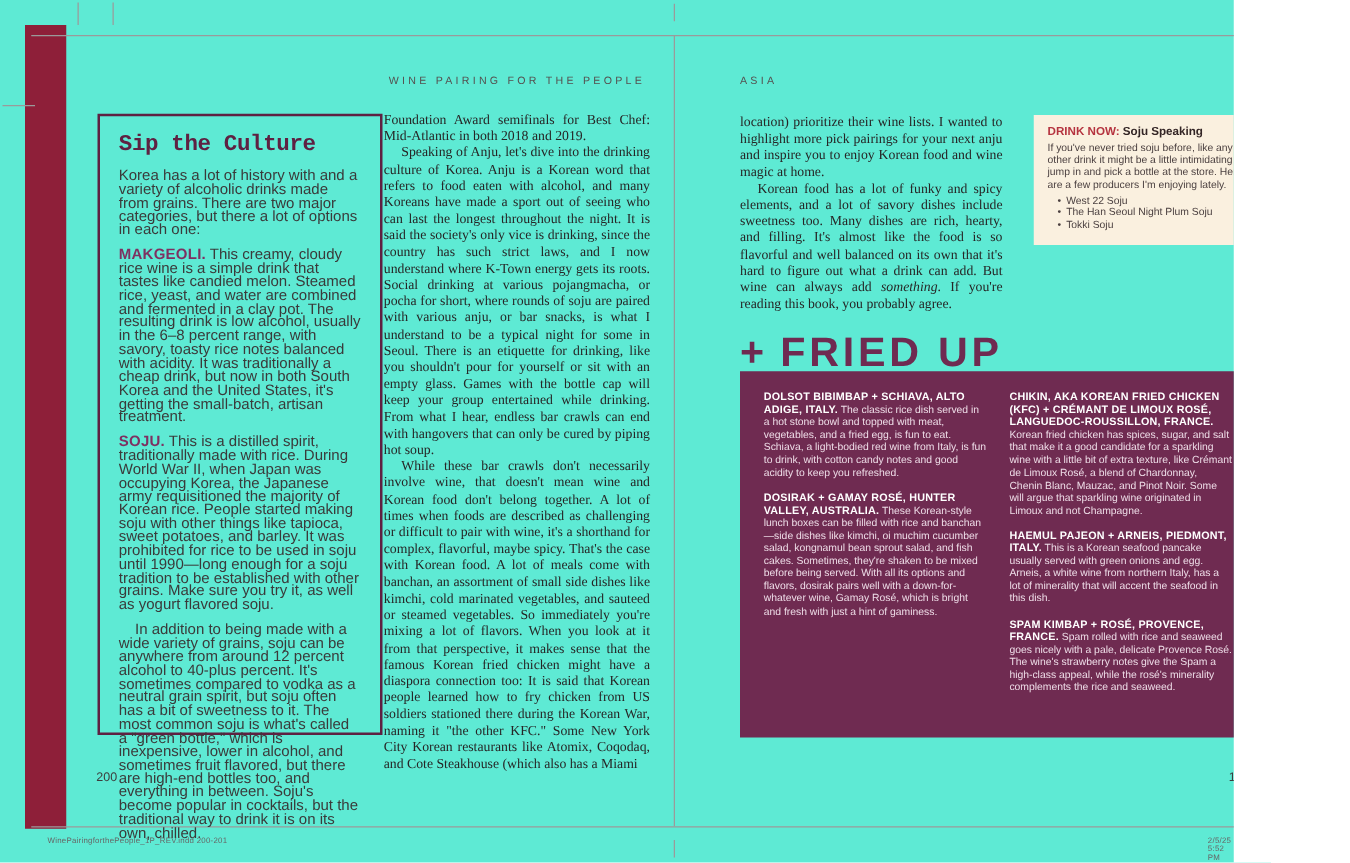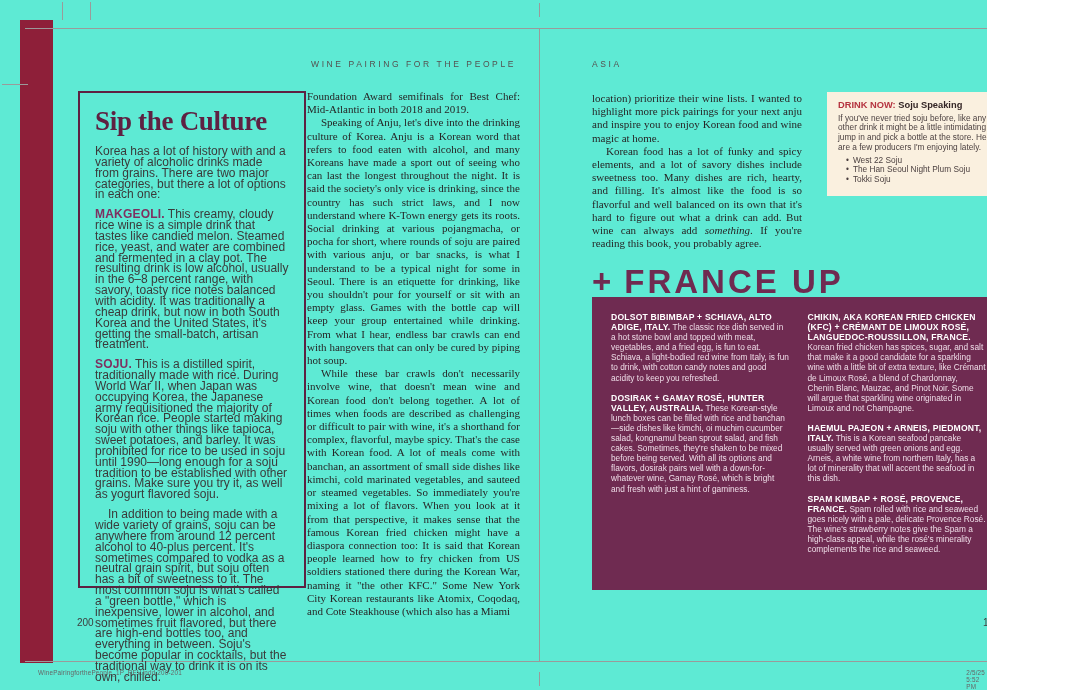--- a/index.html
+++ b/index.html
@@ -20,22 +20,22 @@
 
   
   .serifcol{position:absolute;font-family:"Liberation Serif", serif;font-size:11px;
             line-height:13.2px;color:var(--ink);text-align:justify;}
   .serifcol p{margin:0;}
   .serifcol p.ind{text-indent:14px;}
 
   
   .sidebar-box{position:absolute;left:78px;top:91px;width:228px;height:497px;
                border:2.5px solid var(--border-plum);box-sizing:border-box;padding:13px 15px;}
-  .sidebar-box h2{margin:0 0 9px 0;font-family:Liberation Serif, serif;font-weight:bold;
-                  font-size:27px;letter-spacing:-0.3px;color:var(--border-plum);}
+  .sidebar-box h2{margin:0 0 9px 0;font-family:Liberation Mono, monospace;font-weight:bold;
+                  font-size:18px;letter-spacing:-0.3px;color:var(--border-plum);}
   .sidebar-box p{margin:0 0 9px 0;font-size:12px;line-height:10.85px;color:var(--sans-ink);}
   .sidebar-box p.last{margin-bottom:0;text-indent:13px;}
   .sidebar-box b.plum{color:var(--label-plum);margin-right:3px;letter-spacing:0.2px;}
 
   
   .drinknow{position:absolute;left:827px;top:92px;width:190px;height:104px;background:var(--cream);
             box-sizing:border-box;padding:9px 11px;}
   .drinknow .dn-title{font-size:9.3px;font-weight:bold;color:#332525;margin:0 0 3px 0;}
   .drinknow .dn-title b{color:var(--dn-red);}
   .drinknow p{margin:0 0 3px 0;font-size:8.3px;line-height:9.7px;color:#4a3f3f;}
@@ -103,21 +103,21 @@
   </div>
 
   <div class="drinknow">
     <p class="dn-title"><b>DRINK NOW:</b><span> Soju Speaking</span></p>
     <p>If you've never tried soju before, like any other drink it might be a little intimidating to jump in and pick a bottle at the store. Here are a few producers I'm enjoying lately.</p>
     <div class="bullet-row"><span class="bullet">•</span><span>West 22 Soju</span></div>
     <div class="bullet-row"><span class="bullet">•</span><span>The Han Seoul Night Plum Soju</span></div>
     <div class="bullet-row"><span class="bullet">•</span><span>Tokki Soju</span></div>
   </div>
 
-  <div class="paired-head"><span class="plus">+</span><span>FRANCE UP</span></div>
+  <div class="paired-head"><span class="plus">+</span><span>FRIED UP</span></div>
 
   <div class="paired-box">
     <div class="paired-col">
       <p><b>DOLSOT BIBIMBAP + SCHIAVA, ALTO ADIGE, ITALY.</b> <span>The classic rice dish served in a hot stone bowl and topped with meat, vegetables, and a fried egg, is fun to eat. Schiava, a light-bodied red wine from Italy, is fun to drink, with cotton candy notes and good acidity to keep you refreshed.</span></p>
       <p><b>DOSIRAK + GAMAY ROSÉ, HUNTER VALLEY, AUSTRALIA.</b> <span>These Korean-style lunch boxes can be filled with rice and banchan—side dishes like kimchi, oi muchim cucumber salad, kongnamul bean sprout salad, and fish cakes. Sometimes, they're shaken to be mixed before being served. With all its options and flavors, dosirak pairs well with a down-for-whatever wine, Gamay Rosé, which is bright and fresh with just a hint of gaminess.</span></p>
     </div>
     <div class="paired-col">
       <p><b>CHIKIN, AKA KOREAN FRIED CHICKEN (KFC) + CRÉMANT DE LIMOUX ROSÉ, LANGUEDOC-ROUSSILLON, FRANCE.</b> <span>Korean fried chicken has spices, sugar, and salt that make it a good candidate for a sparkling wine with a little bit of extra texture, like Crémant de Limoux Rosé, a blend of Chardonnay, Chenin Blanc, Mauzac, and Pinot Noir. Some will argue that sparkling wine originated in Limoux and not Champagne.</span></p>
       <p><b>HAEMUL PAJEON + ARNEIS, PIEDMONT, ITALY.</b> <span>This is a Korean seafood pancake usually served with green onions and egg. Arneis, a white wine from northern Italy, has a lot of minerality that will accent the seafood in this dish.</span></p>
       <p><b>SPAM KIMBAP + ROSÉ, PROVENCE, FRANCE.</b> <span>Spam rolled with rice and seaweed goes nicely with a pale, delicate Provence Rosé. The wine's strawberry notes give the Spam a high-class appeal, while the rosé's minerality complements the rice and seaweed.</span></p>

